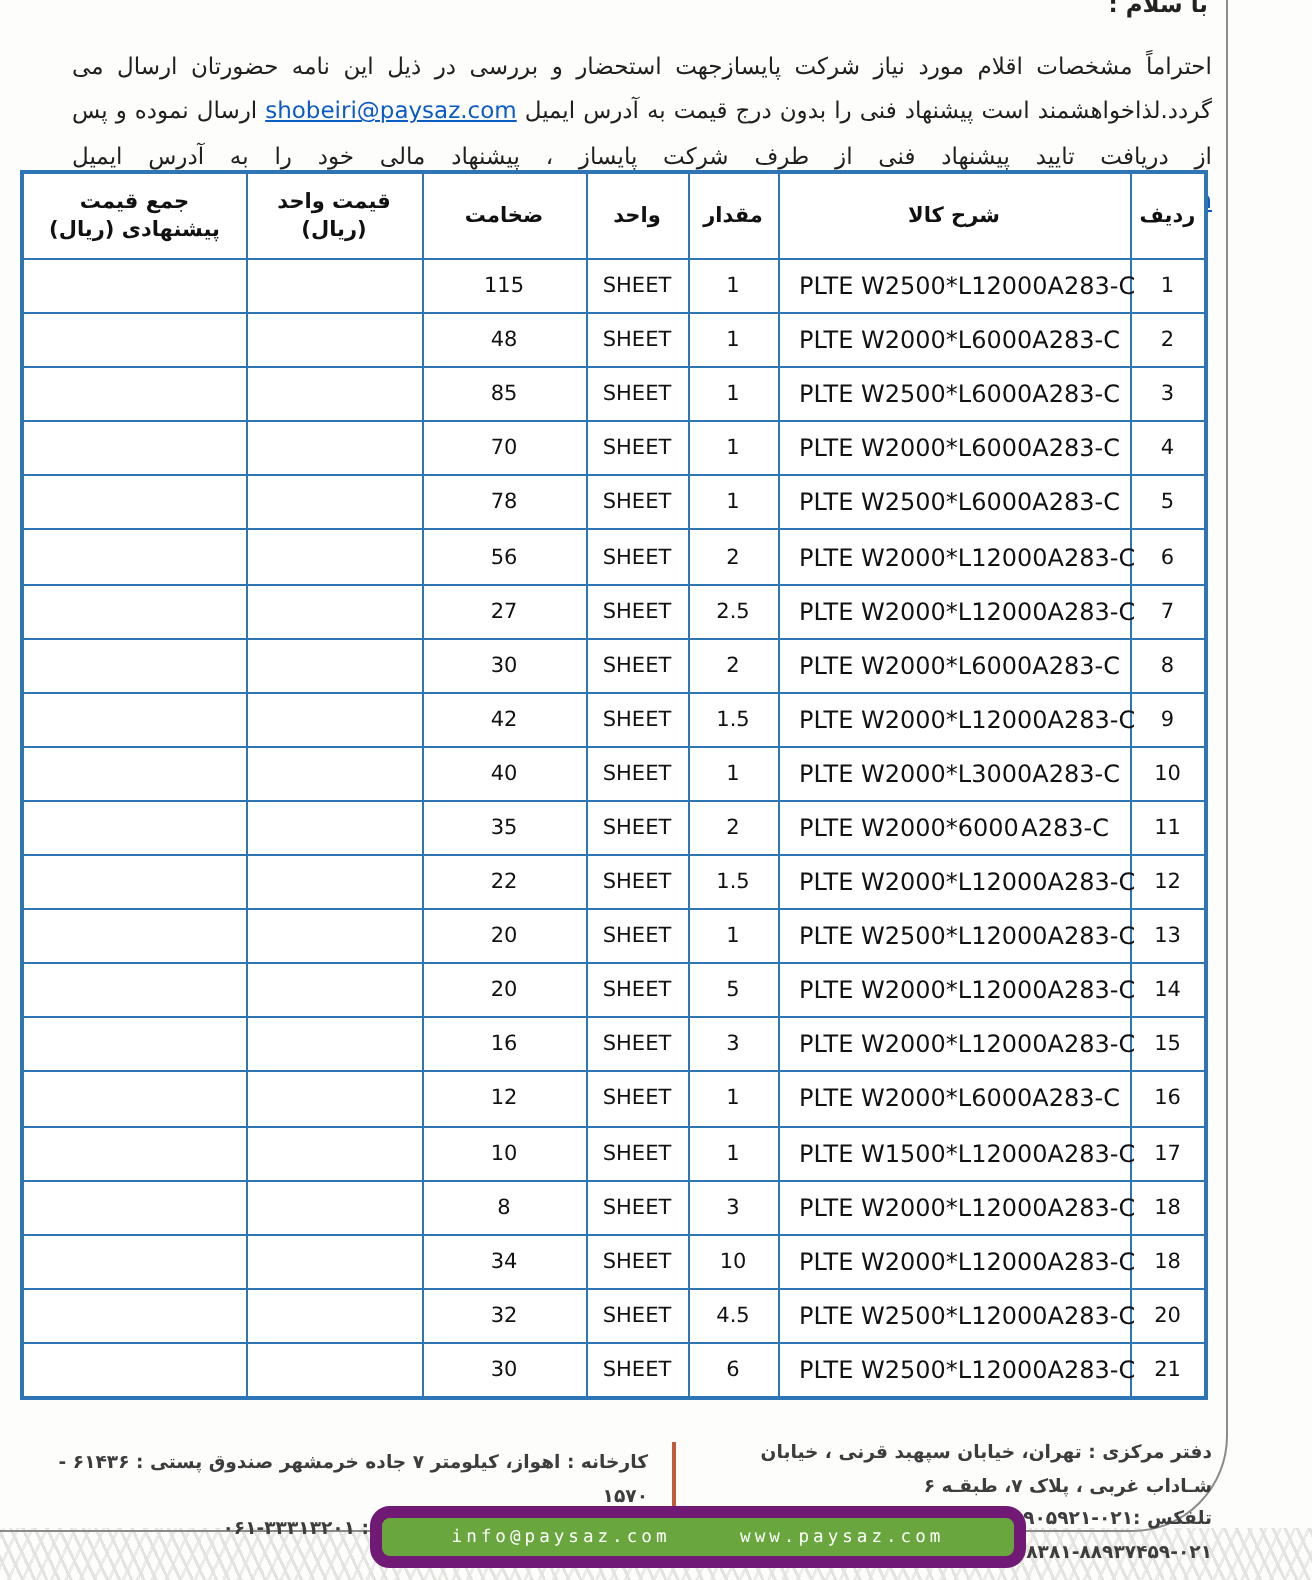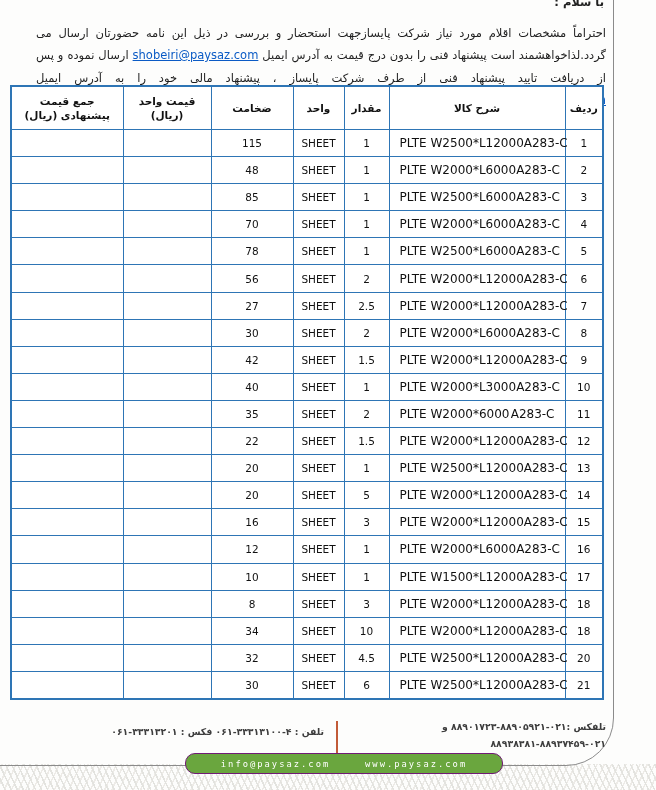--- a/index.html
+++ b/index.html
@@ -61,21 +61,21 @@
     font-size:9.3px;font-weight:bold;line-height:16.5px;z-index:3;
   }
   .footer-right{top:719px;right:50px;width:258px;}
   .footer-left{top:724px;left:16px;width:308px;}
   .footer-divider{
     position:absolute;left:336px;top:721px;width:2px;height:33px;
     background:#c25b38;z-index:3;
   }
   .pill{
     position:absolute;left:185px;top:753px;width:316px;height:19px;z-index:4;
-    background:#6aa63e;border:1px solid #701a75;border-radius:10px;
+    background:#6aa63e;border:6px solid #701a75;border-radius:10px;
     display:flex;align-items:center;justify-content:space-evenly;
     font-family:"DejaVu Sans Mono",monospace;
   }
   .pill span{color:#fff;font-size:8.8px;letter-spacing:2px;white-space:nowrap;}
 </style>
 </head>
 <body>
 
 <div class="frame"></div>
 <div class="hatch"></div>
@@ -399,25 +399,27 @@
     <td>SHEET</td>
     <td>30</td>
     <td></td>
     <td></td>
   </tr>
       </tbody>
   </table>
 </div>
 
 <div class="footer-col footer-right">
+  <div>دفتر مرکزی : تهران، خیابان سپهبد قرنی ، خیابان شـاداب غربی ، پلاک ۷، طبقـه ۶</div>
   <div>تلفکس :۰۲۱-۸۸۹۰۵۹۲۱-۸۸۹۰۱۷۲۳ و ۰۲۱-۸۸۹۳۷۴۵۹-۸۸۹۳۸۳۸۱</div>
 </div>
 
 <div class="footer-divider"></div>
 
 <div class="footer-col footer-left">
+  <div>کارخانه : اهواز، کیلومتر ۷ جاده خرمشهر   صندوق پستی : ۶۱۴۳۶ - ۱۵۷۰</div>
   <div>تلفن : ۴-۳۳۳۱۳۱۰۰-۰۶۱  فکس : ۳۳۳۱۳۲۰۱-۰۶۱</div>
 </div>
 
 <div class="pill">
   <span>info@paysaz.com</span>
   <span>www.paysaz.com</span>
 </div>
 
 </body></html>

